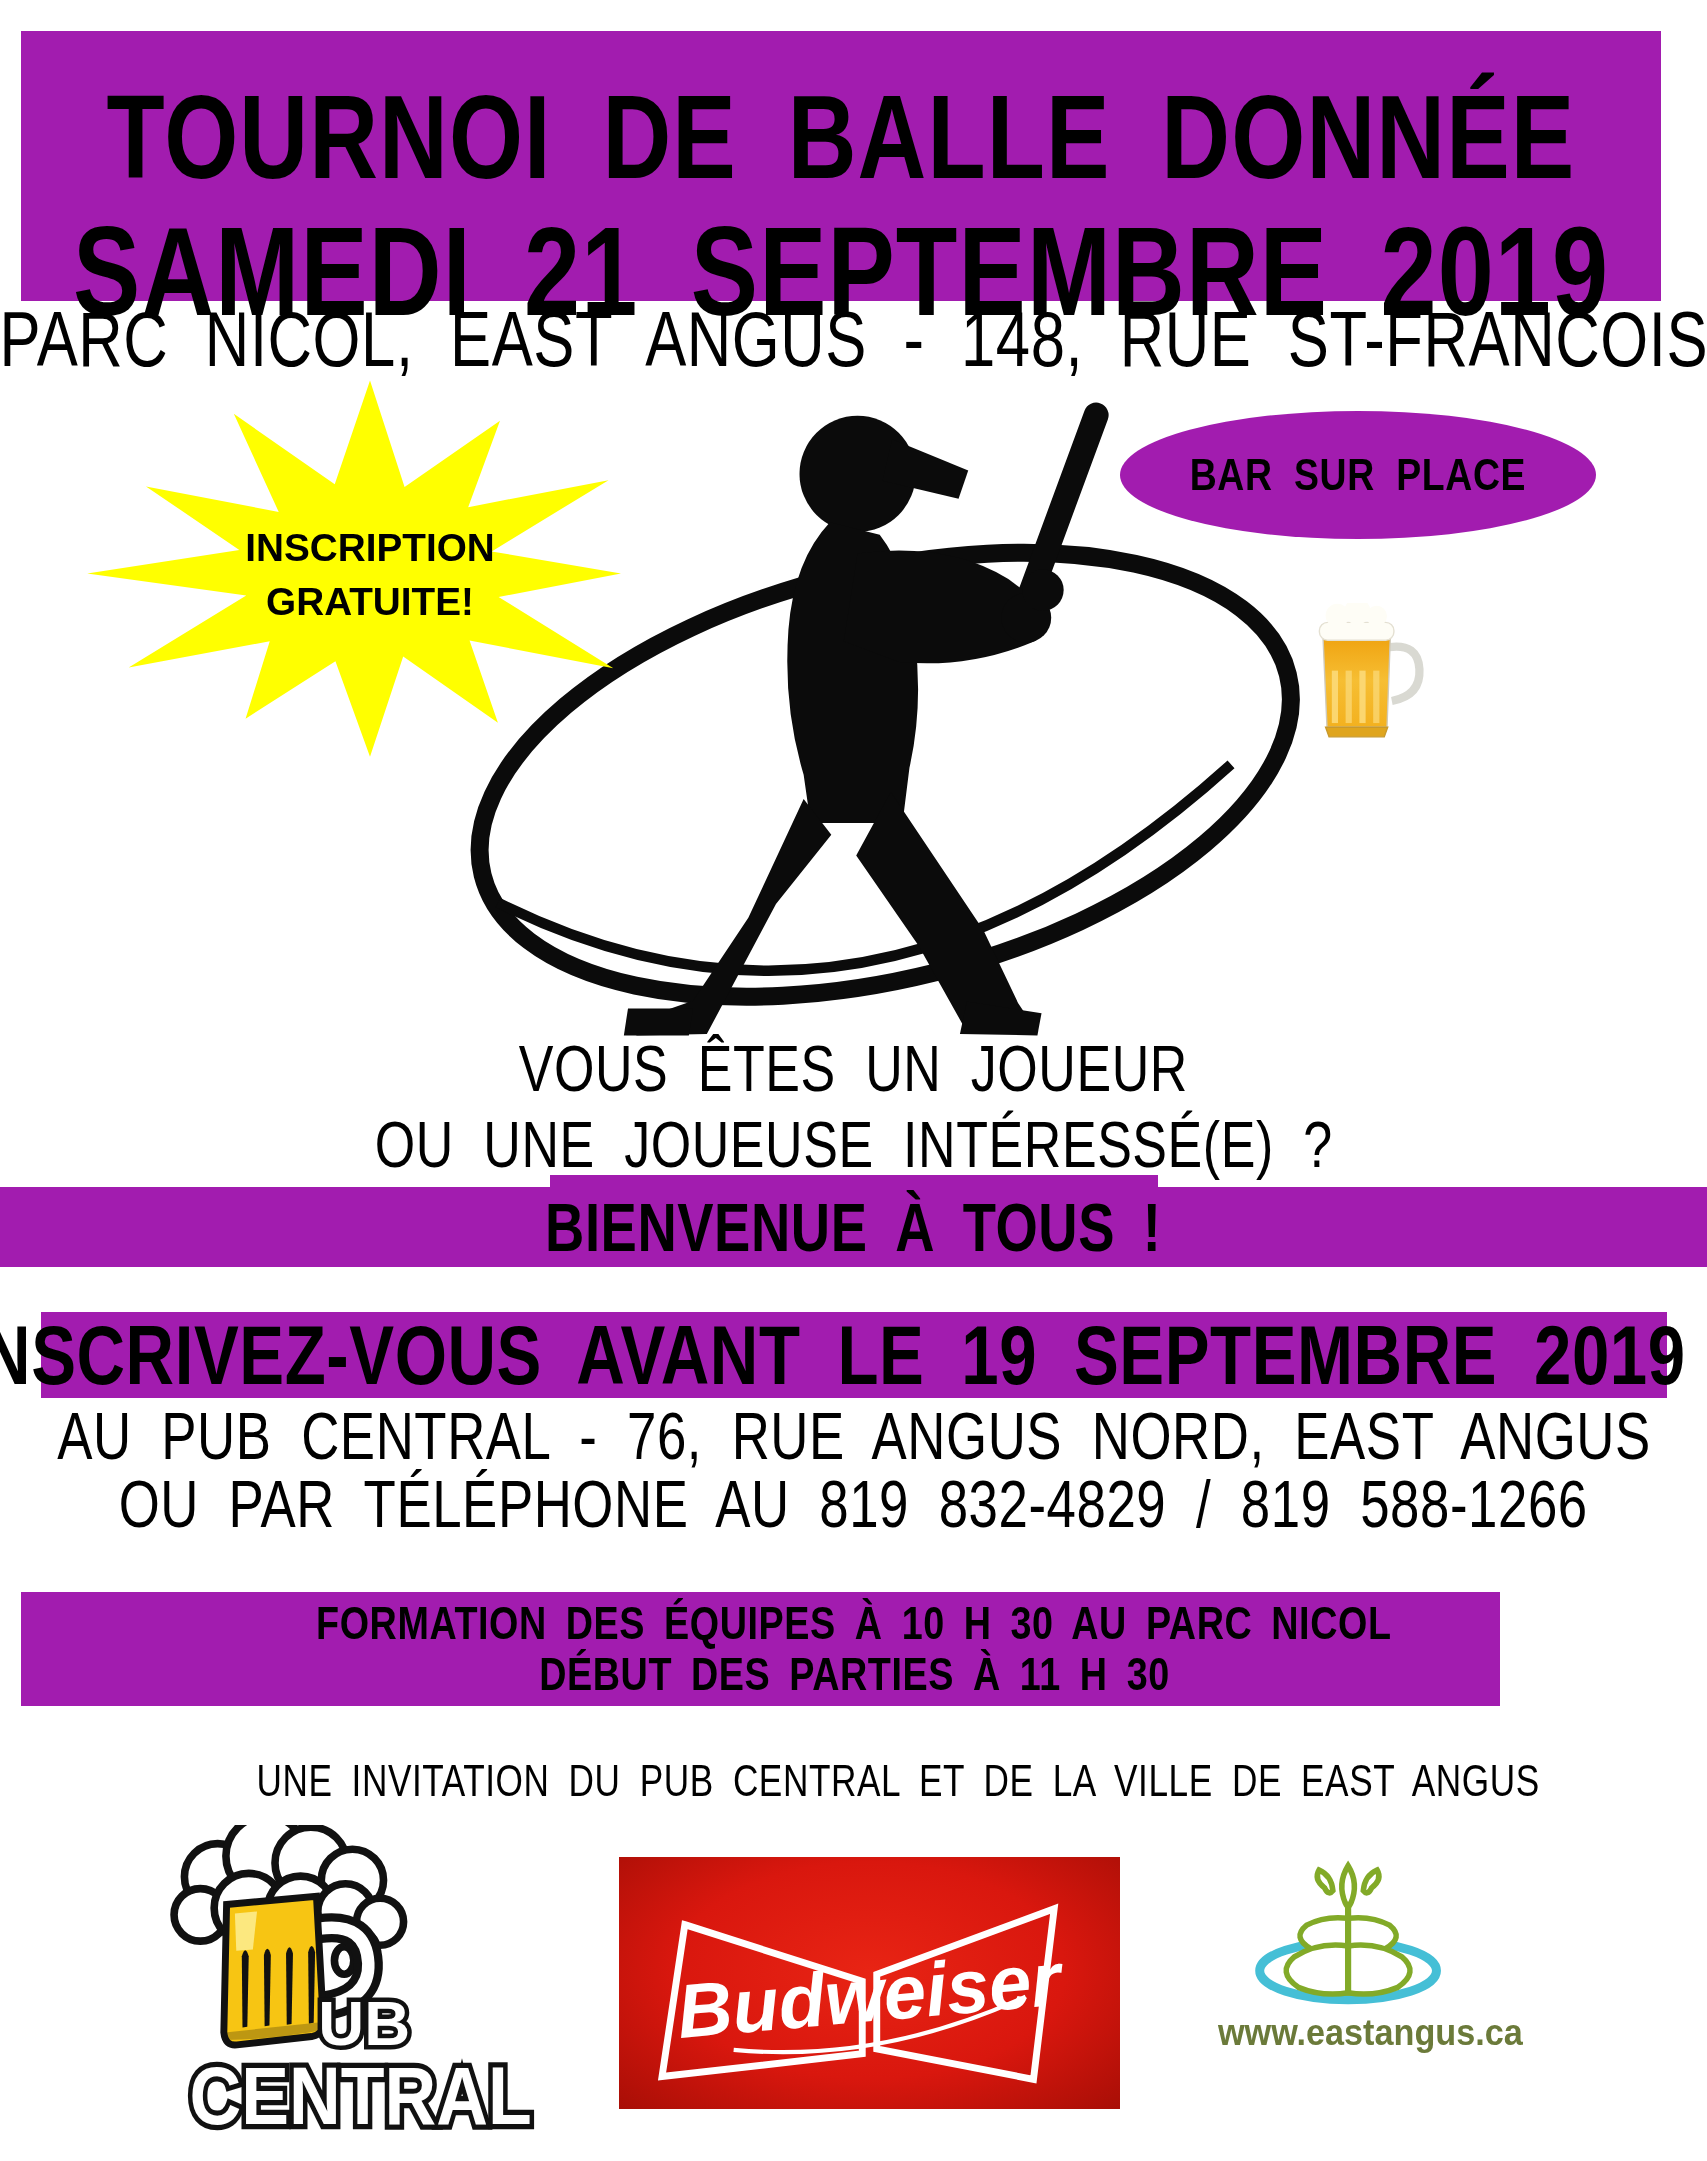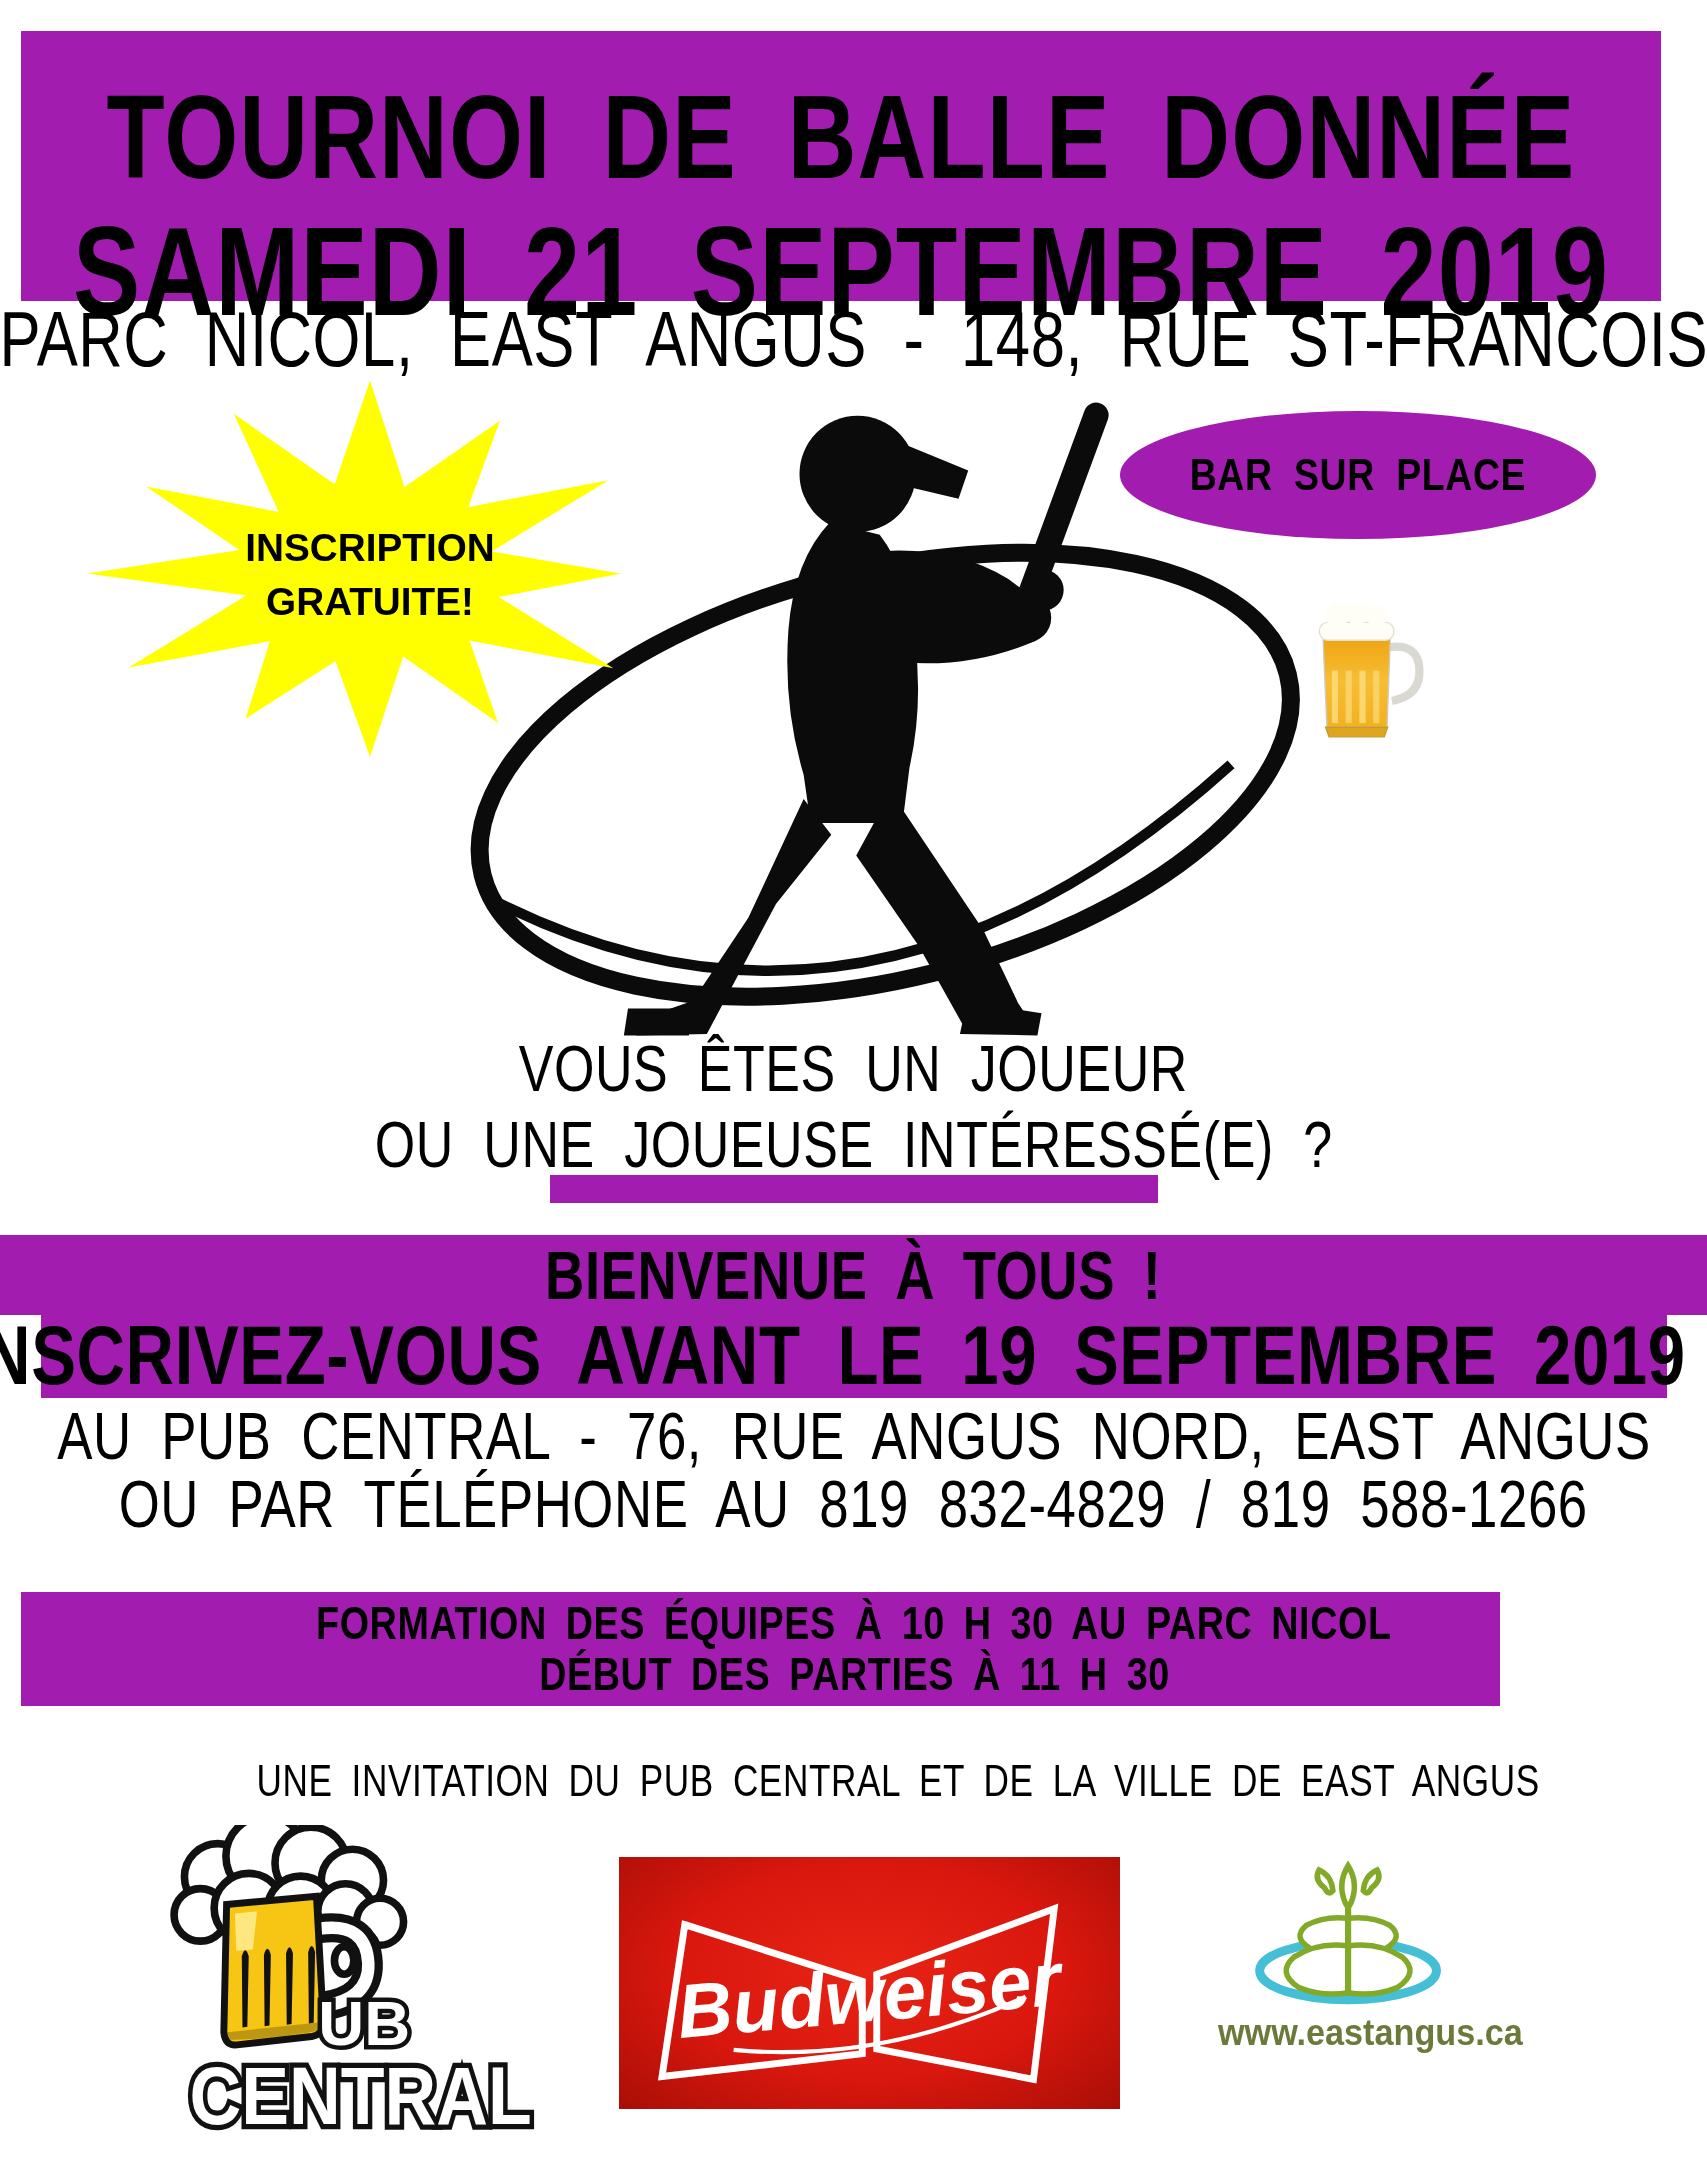--- a/index.html
+++ b/index.html
@@ -90,21 +90,21 @@
   </svg>
 
   <div class="line" style="top:1110px;height:69px;">
     <span class="cx t-cond" style="font-size:65px;--sx:0.8;">OU UNE JOUEUSE INTÉRESSÉ(E) ?</span>
   </div>
   <div class="line" style="top:1034px;height:69px;">
     <span class="cx t-cond" style="font-size:65px;--sx:0.8;">VOUS ÊTES UN JOUEUR</span>
   </div>
 
   <div class="abs band" style="left:50%;transform:translateX(-50%);top:1175px;width:608px;height:28px;"></div>
-  <div class="abs band" style="left:0;top:1187px;width:1707px;height:80px;margin-top:48px;">
+  <div class="abs band" style="left:0;top:1187px;width:1707px;height:80px;">
     <div class="line" style="top:0;height:80px;">
       <span class="cx t-bold" style="font-size:68px;--sx:0.8;word-spacing:15px;">BIENVENUE À TOUS !</span>
     </div>
   </div>
 
   <div class="abs band" style="left:41px;top:1312px;width:1626px;height:86px;display:flex;align-items:center;justify-content:center;">
     <span class="cx t-bold" style="font-size:84px;--sx:0.8;word-spacing:22px;">INSCRIVEZ-VOUS AVANT LE 19 SEPTEMBRE 2019 !</span>
   </div>
 
   <div class="line" style="top:1402px;height:68px;">

